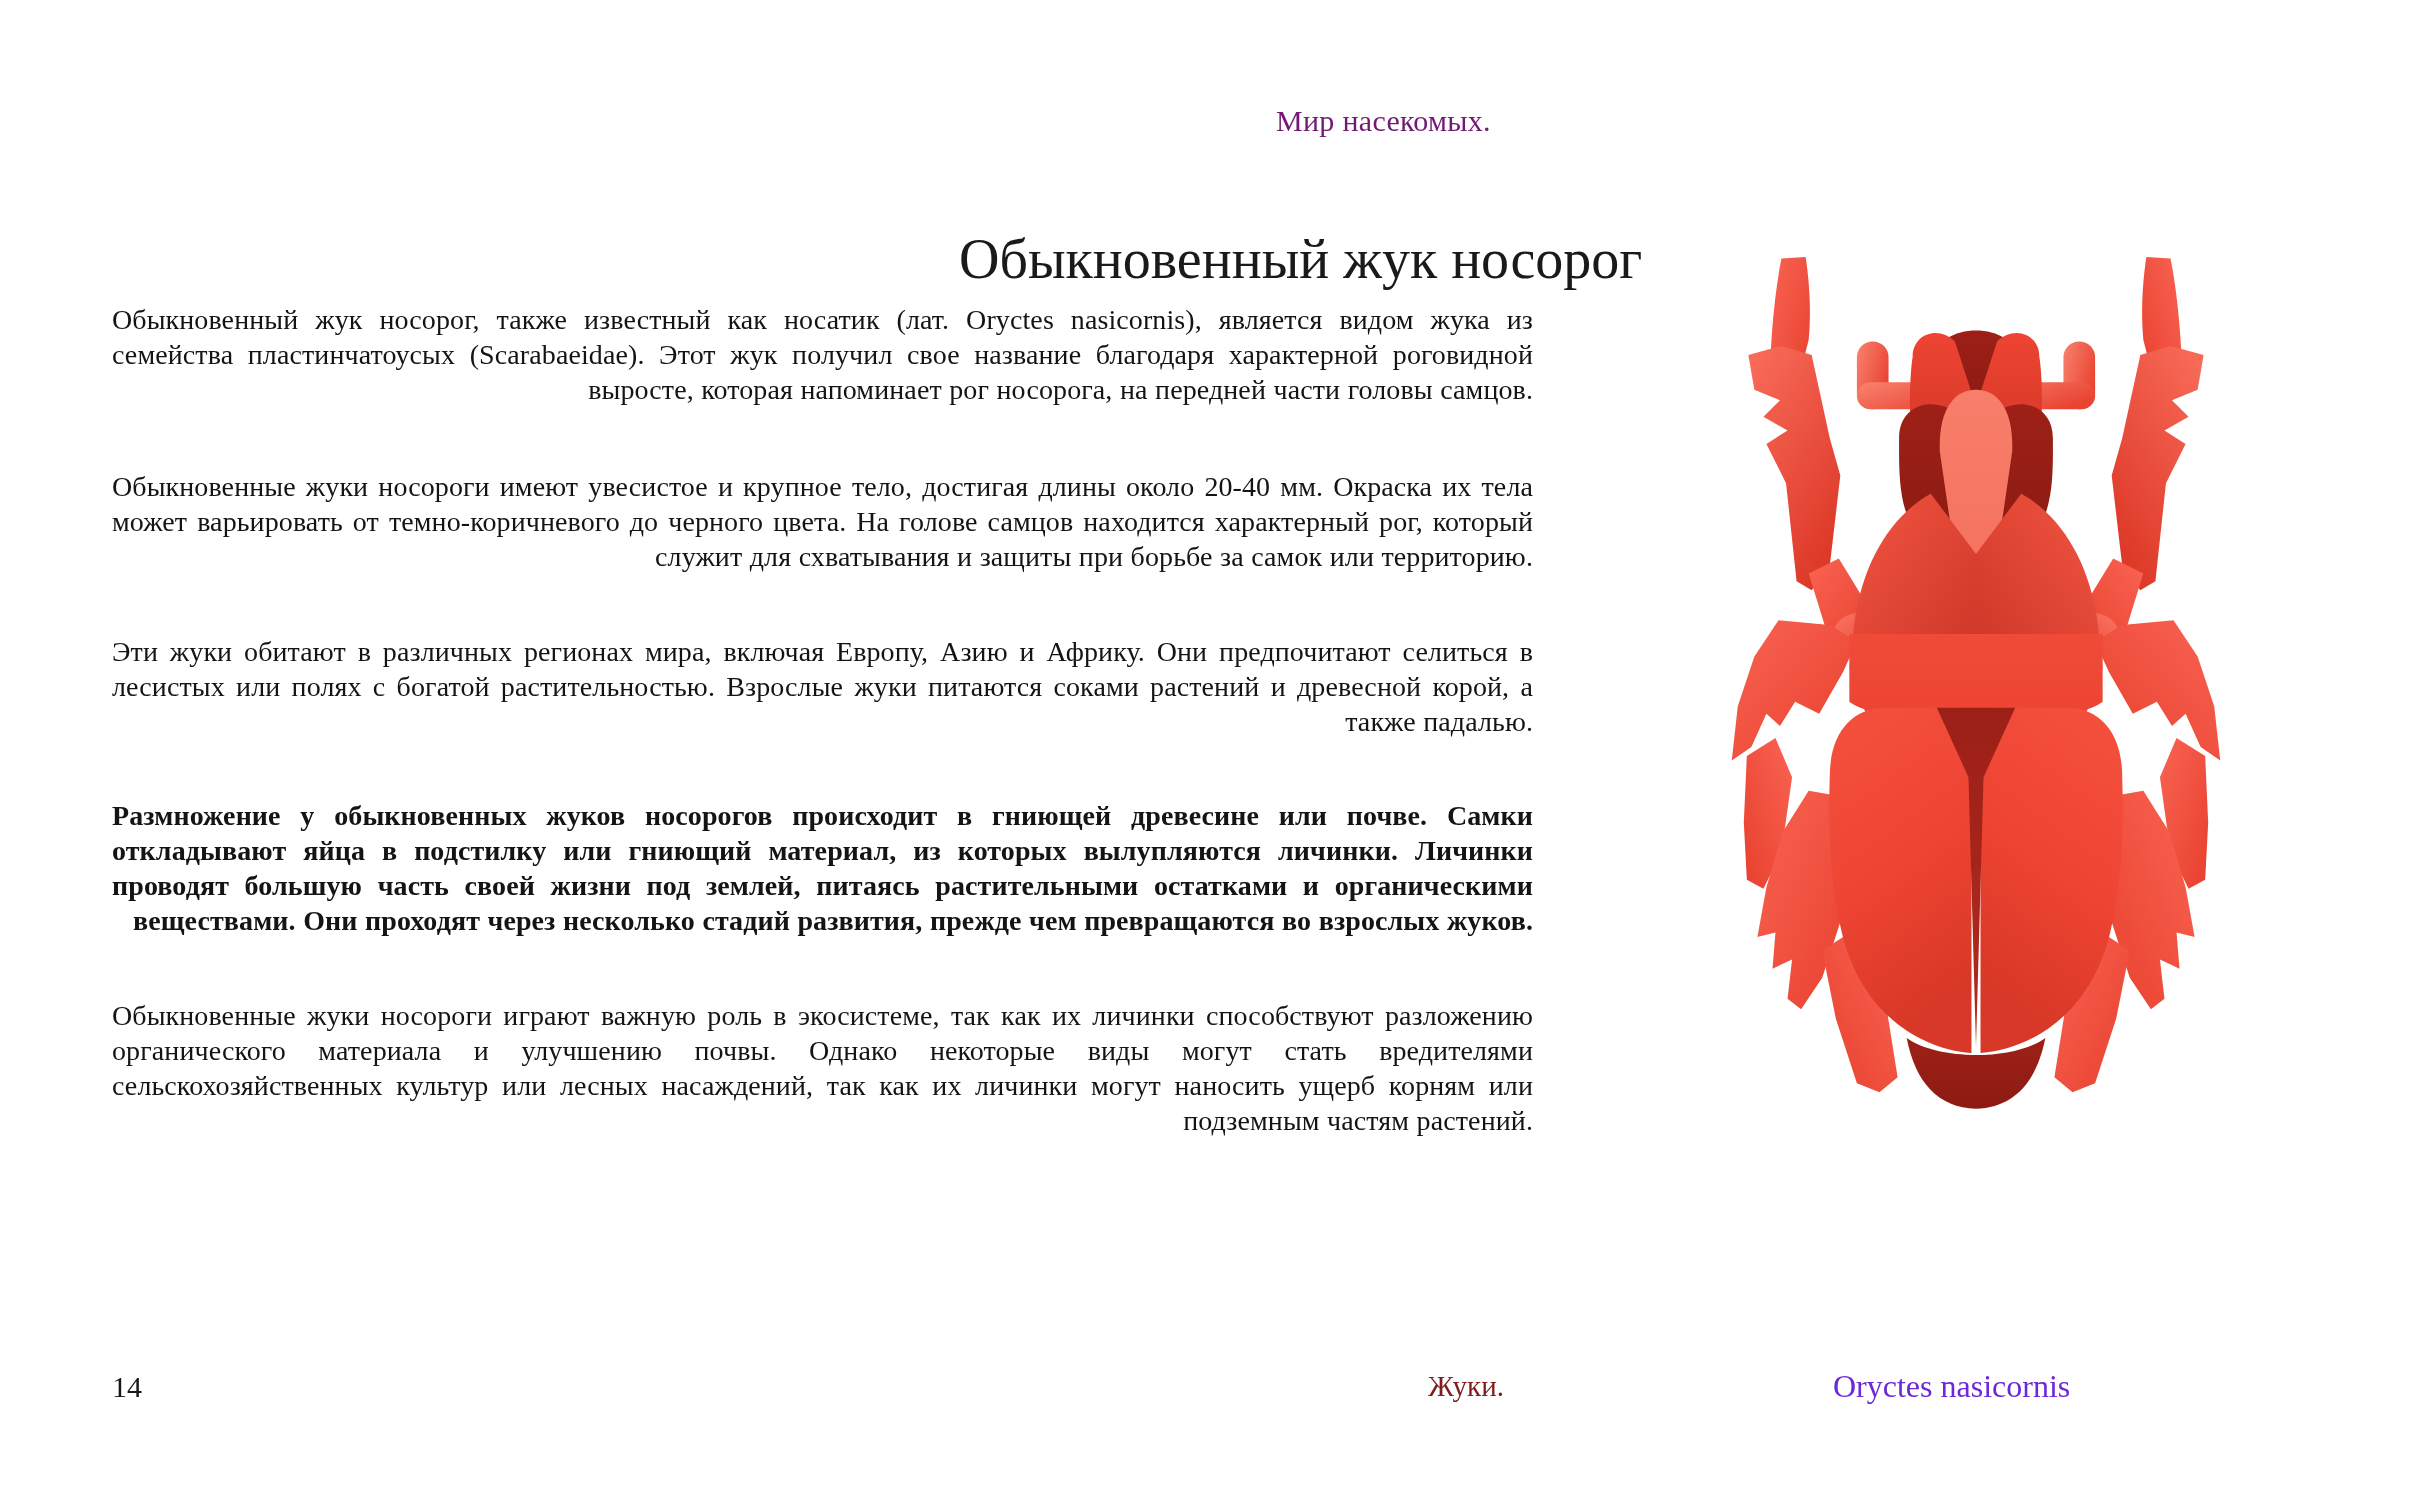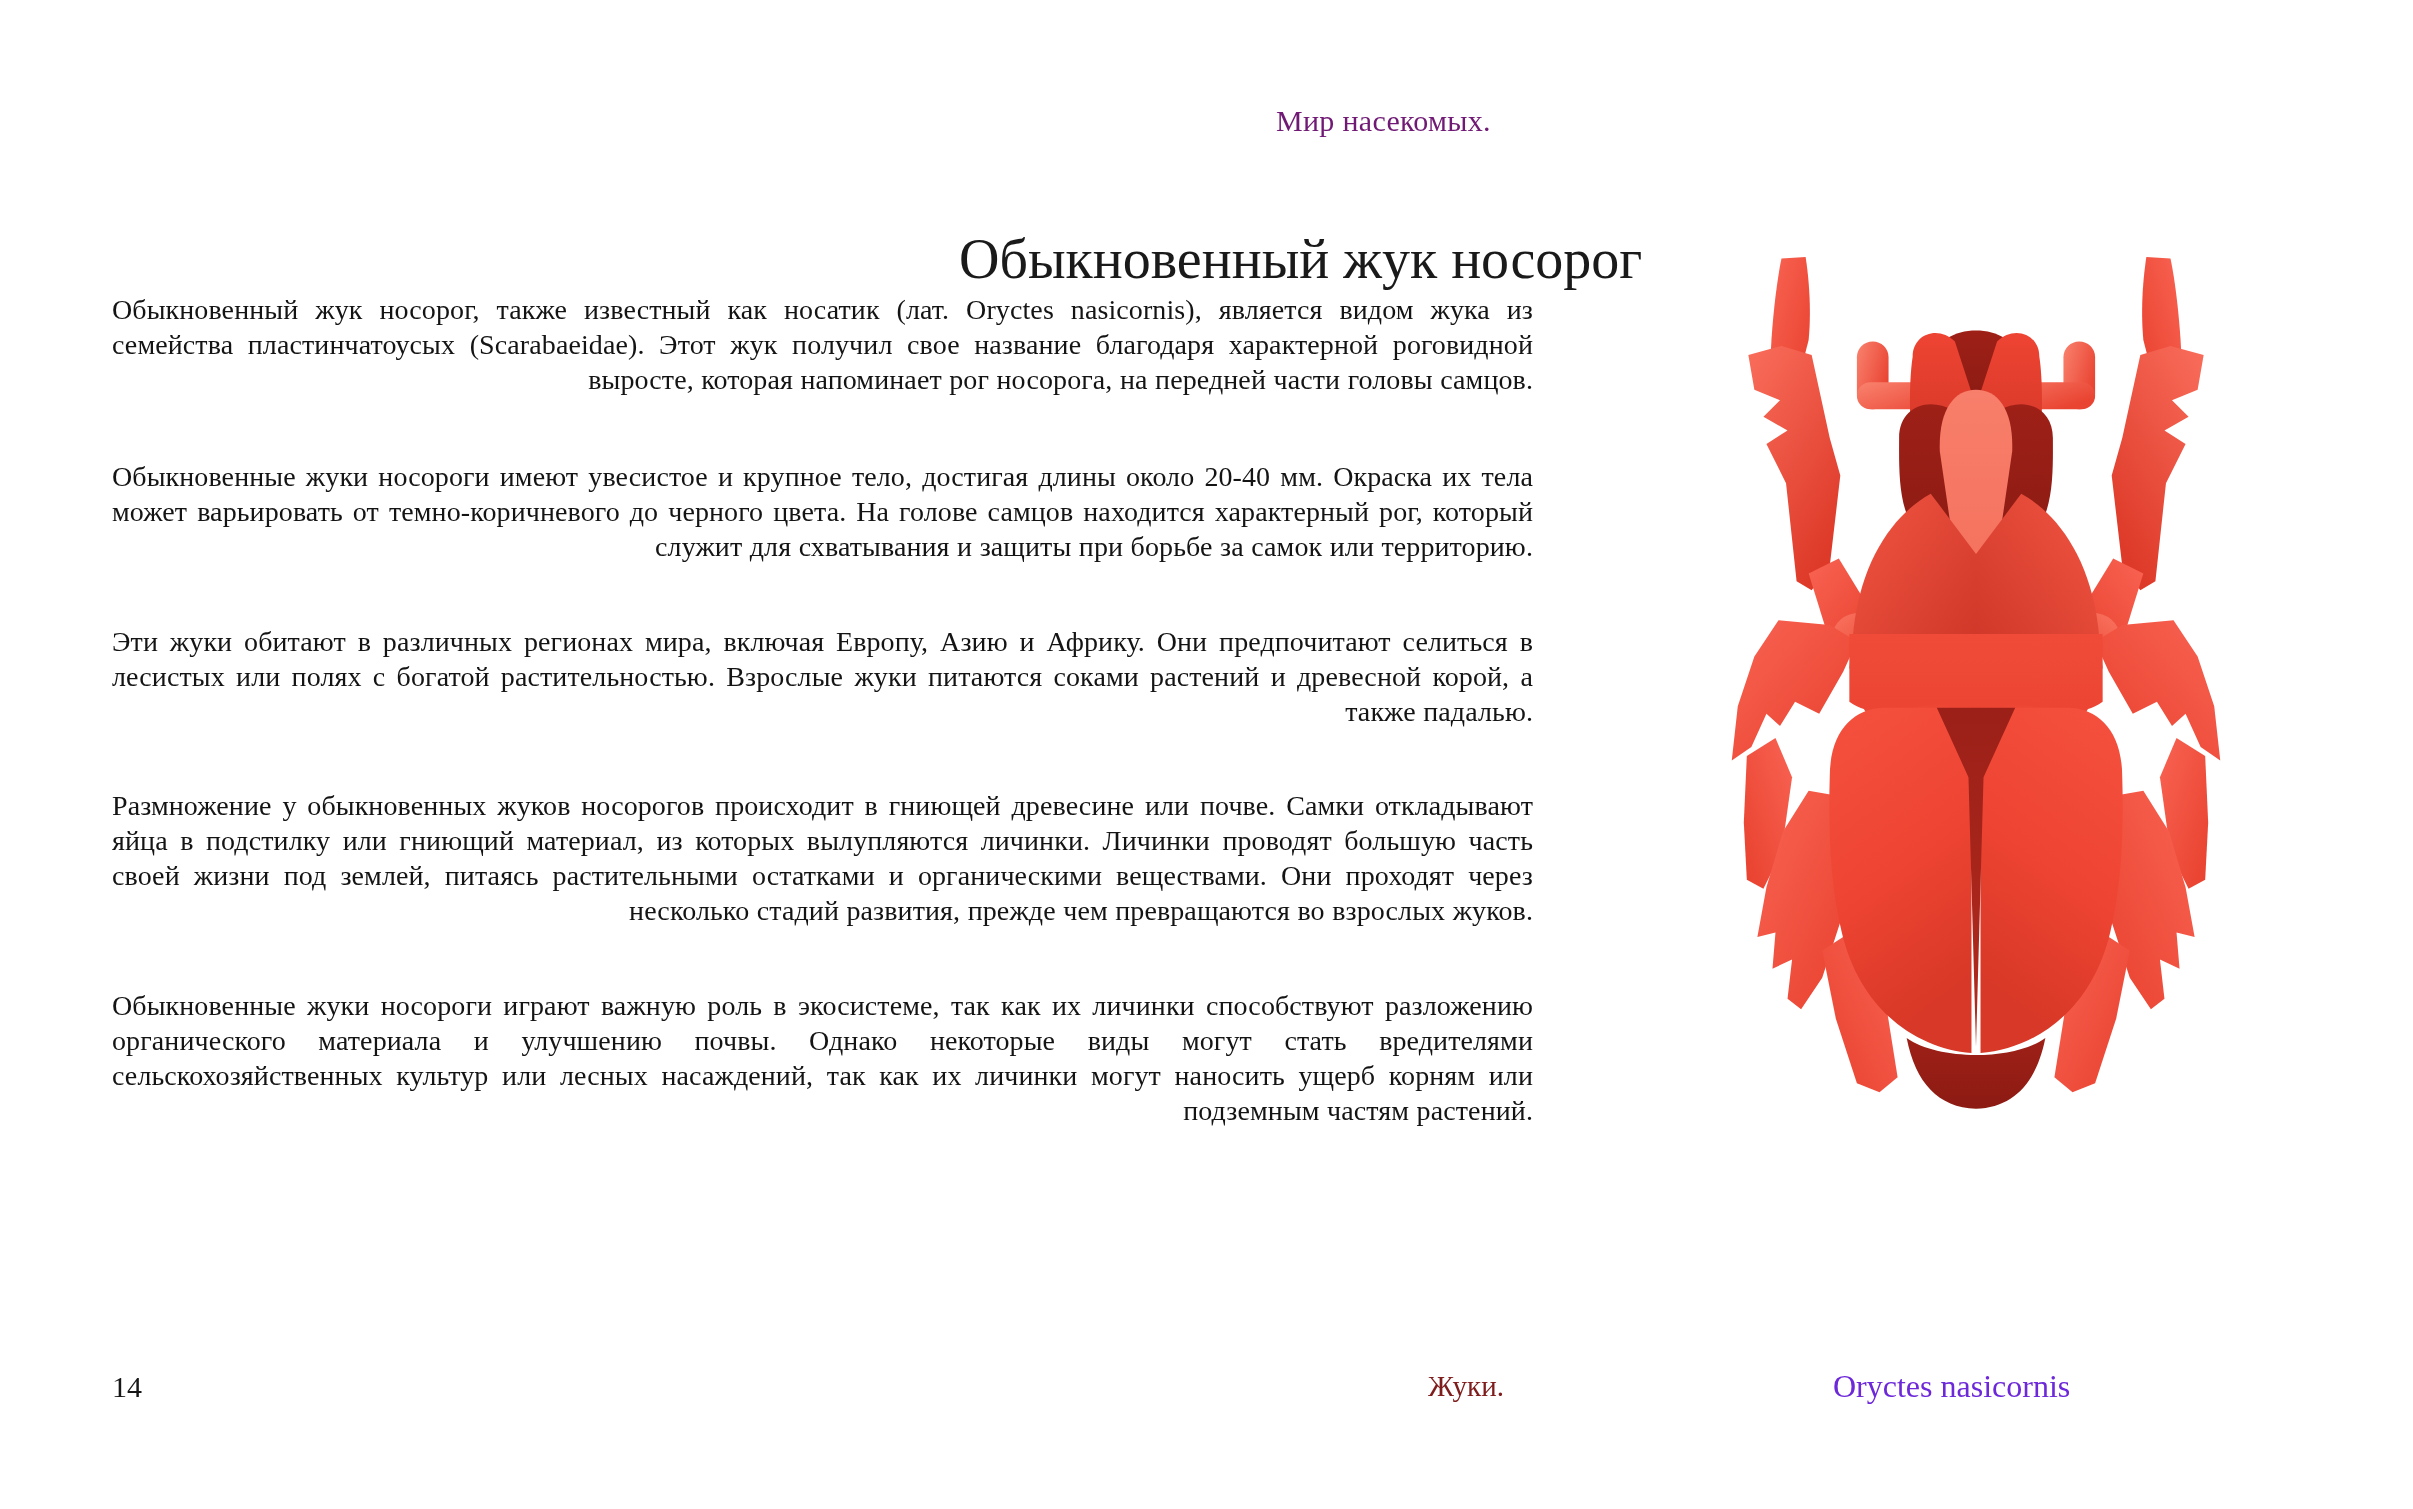--- a/index.html
+++ b/index.html
@@ -45,40 +45,40 @@
     font-weight: 400;
     color: #1a1a1a;
     text-align: left;
     white-space: nowrap;
   }
 
   
   .text-column {
     position: absolute;
     left: 112px;
-    top: 292px;
+    top: 302px;
     width: 1421px;
   }
 
   .para {
     font-size: 28px;
     line-height: 35px;
     color: #141414;
     text-align: justify;
     text-align-last: right;
     margin: 0 0 57px 0;
     letter-spacing: 0.1px;
     word-spacing: 0.4px;
   }
   .para:last-child { margin-bottom: 0; }
 
   .para.p1 { margin-bottom: 62px; }
   .para.p2 { margin-bottom: 60px; }
   .para.p3 { margin-bottom: 59px; }
-  .para.p4 { margin-bottom: 60px; }
+  .para.p4 { margin-bottom: 60px; font-weight: bold; }
 
   
   .footer-page-number {
     position: absolute;
     left: 112px;
     top: 1370px;
     font-size: 30px;
     color: #171717;
   }
   .footer-section {

